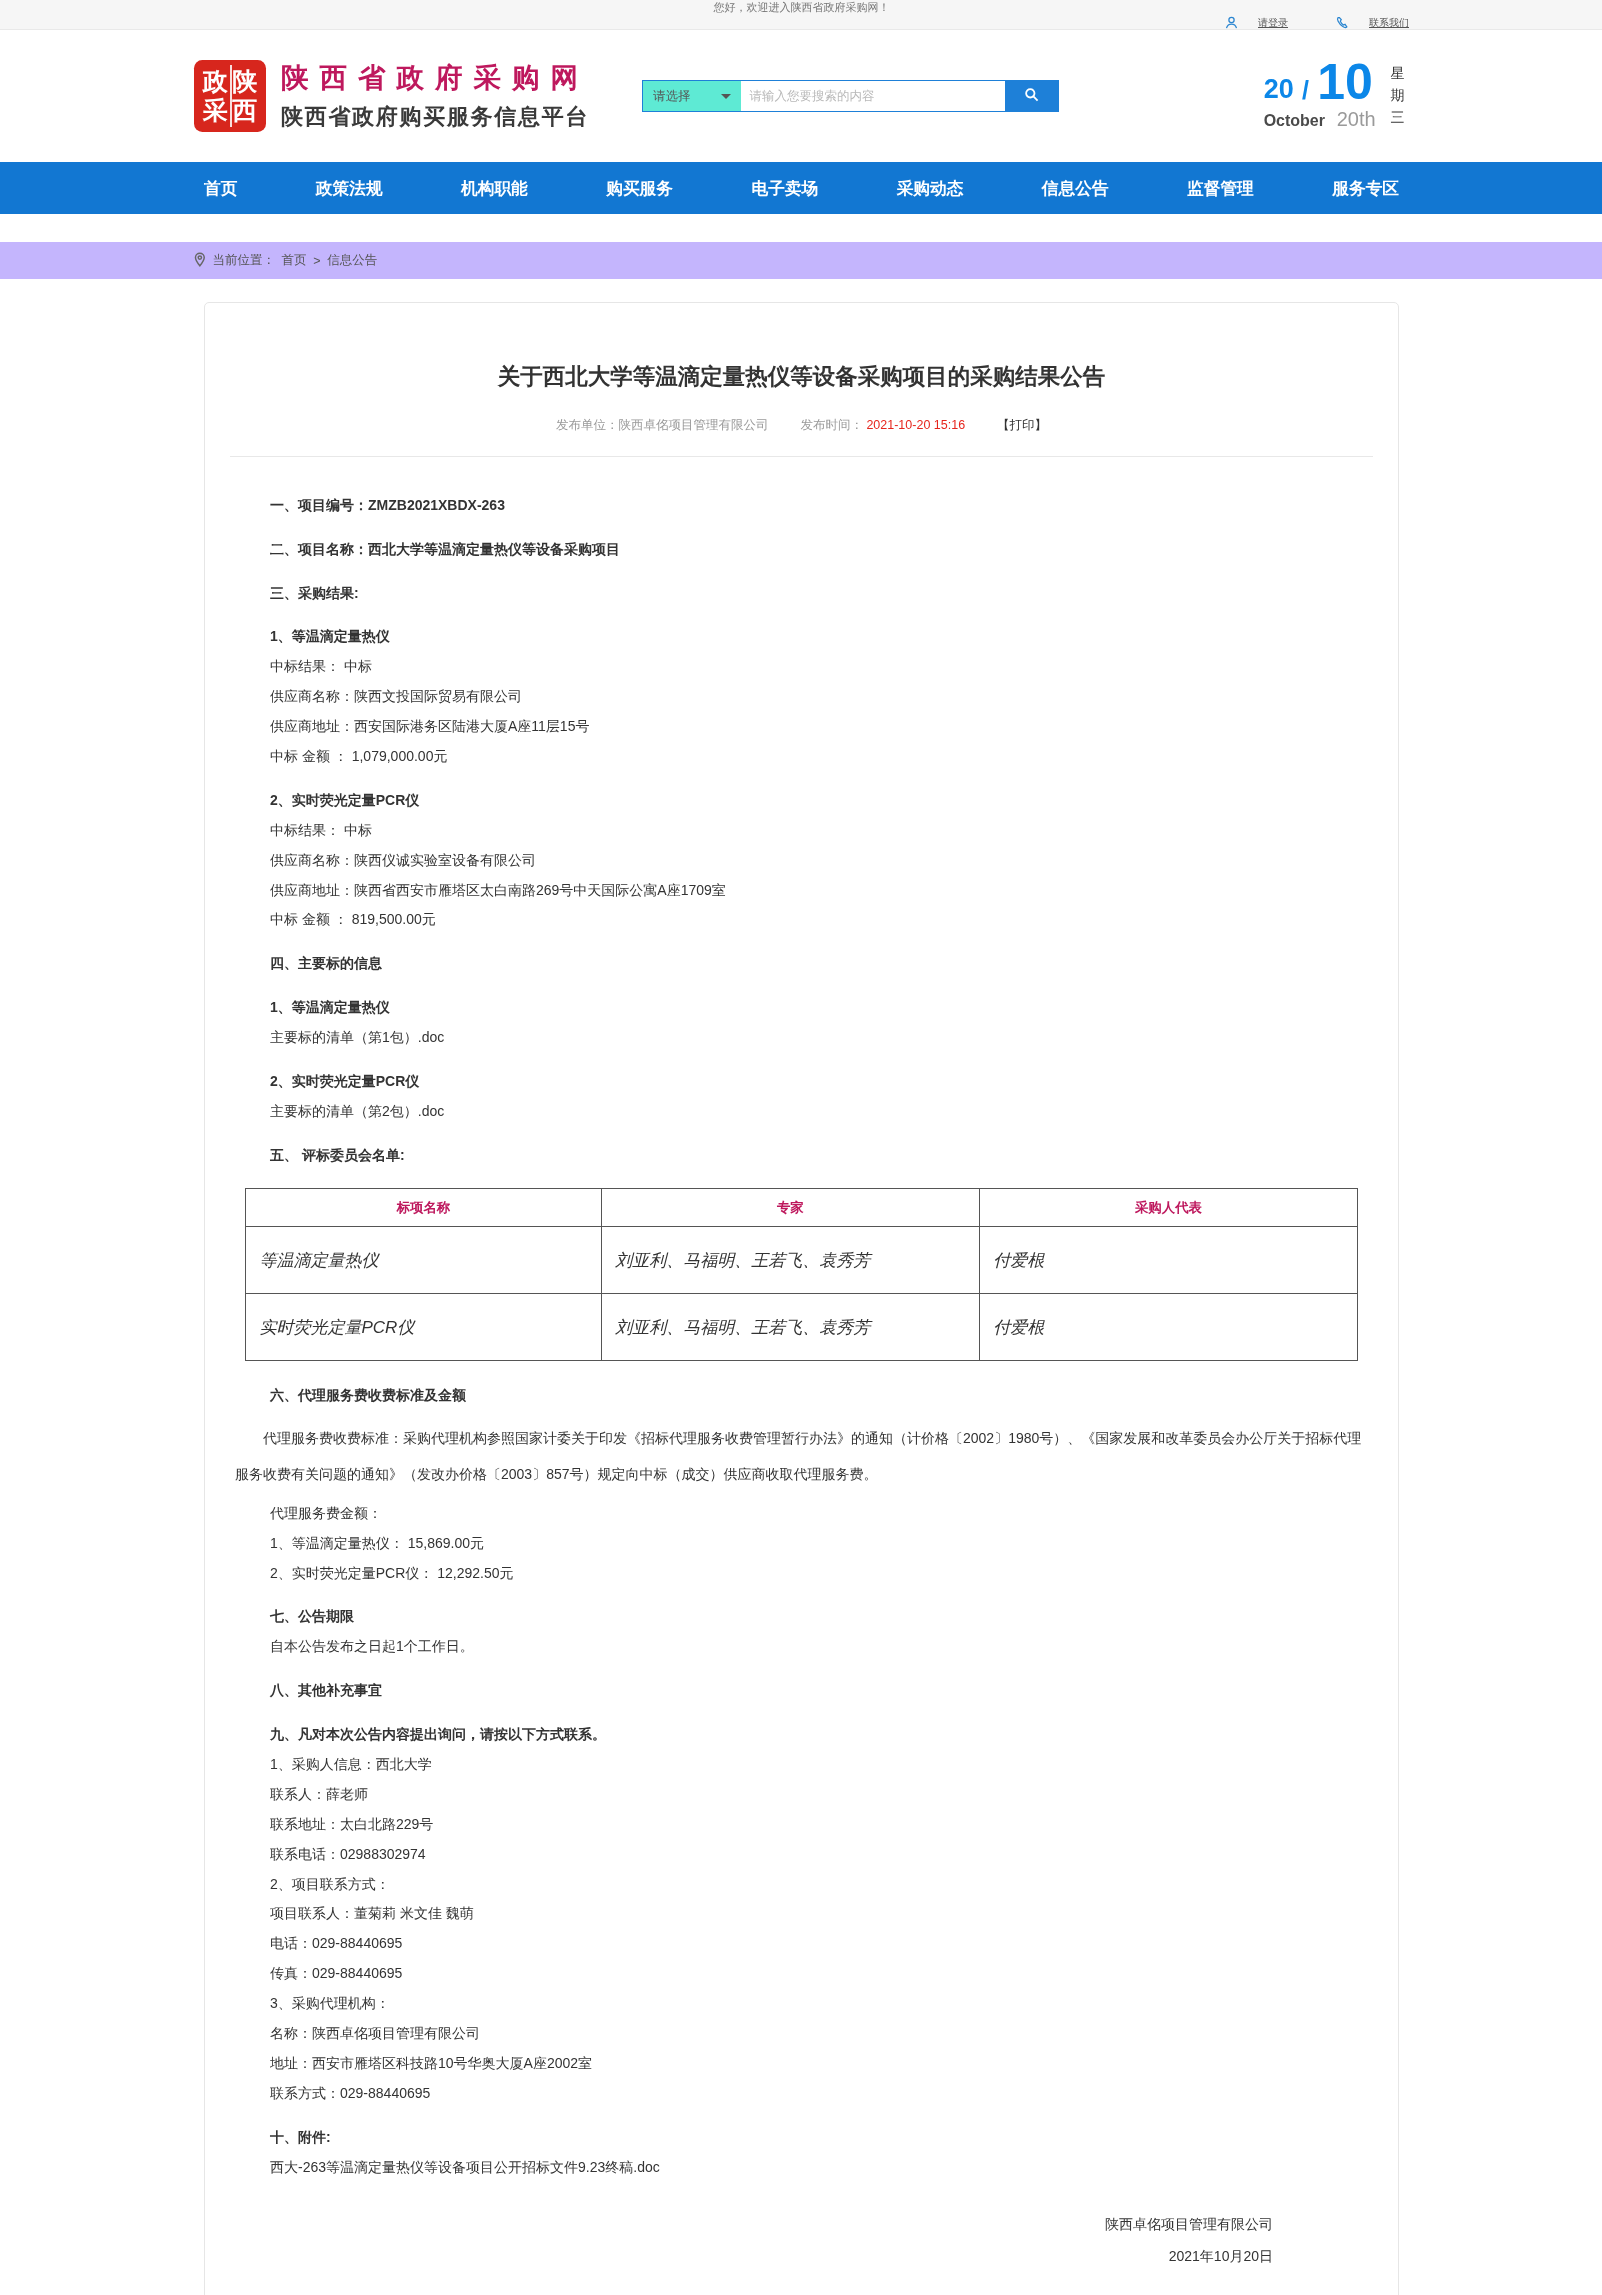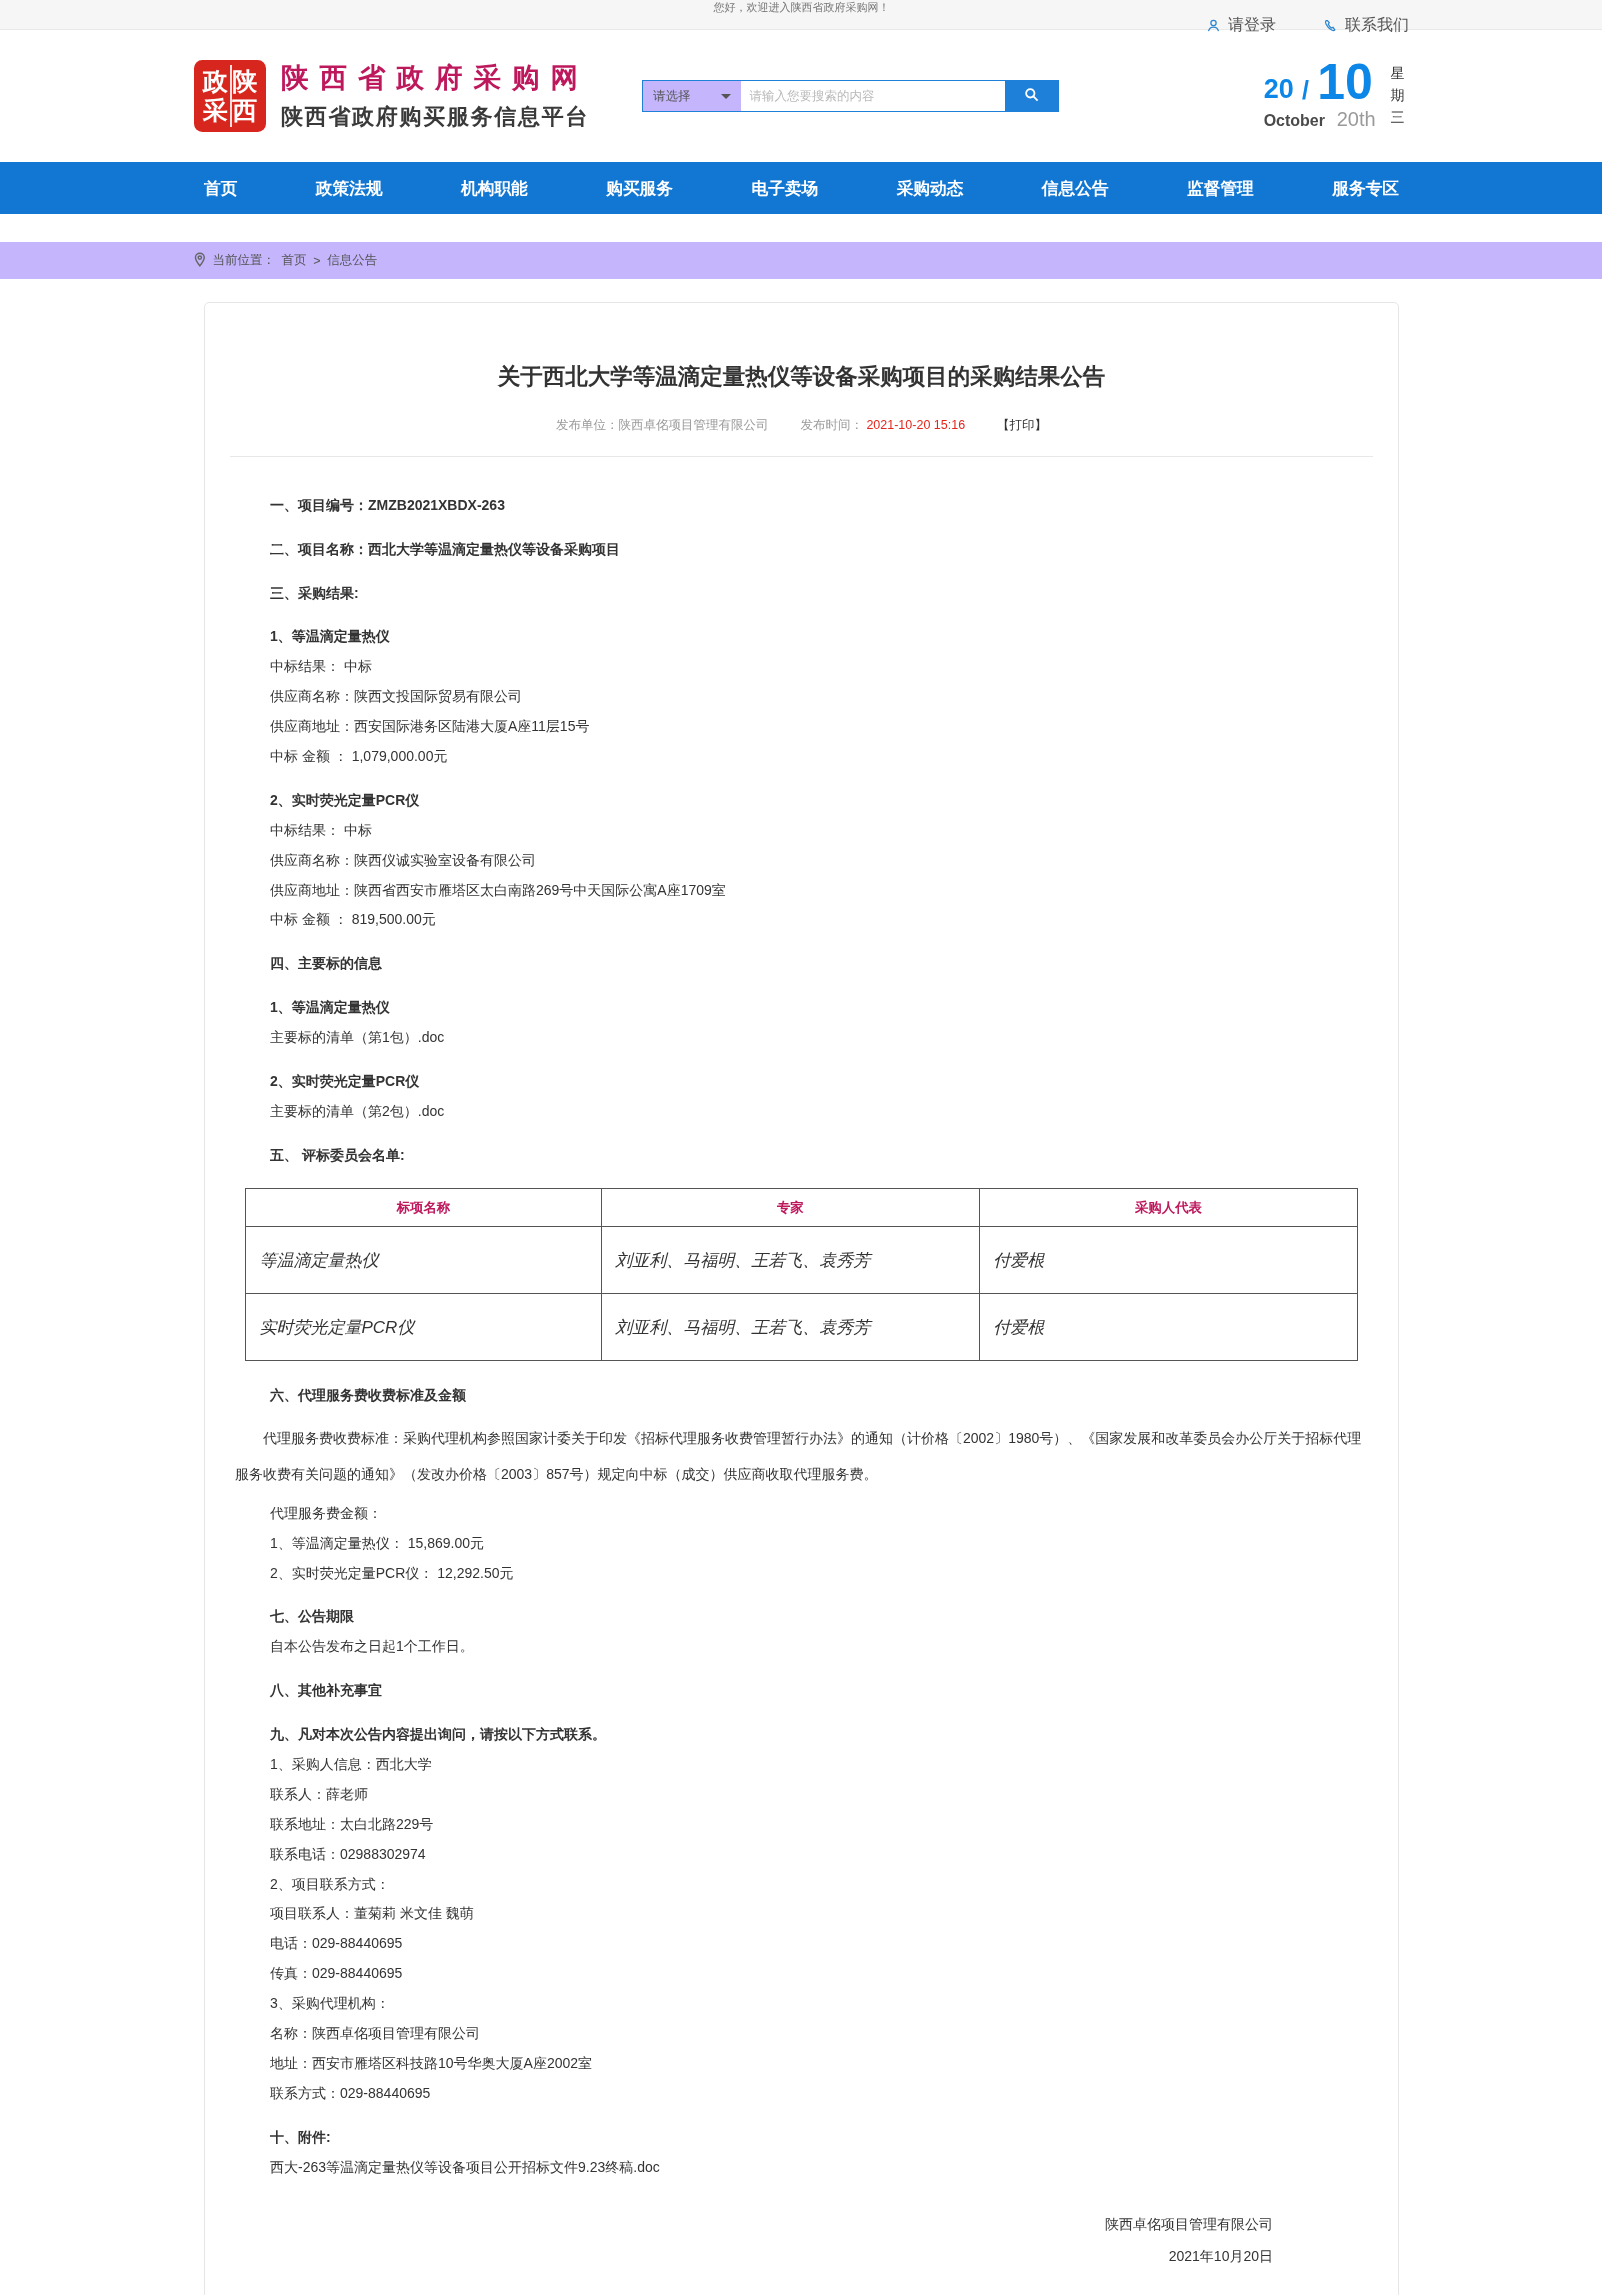--- a/index.html
+++ b/index.html
@@ -8,37 +8,37 @@
     width:1603px; background:#fff; color:#333;
     font-family:"Liberation Sans", sans-serif;
   }
   .shell { width:1215px; margin:0 auto; }
 
   
   .topbar { height:30px; background:#f6f6f6; border-bottom:0.8px solid #e9e9e9; }
   .topbar .shell { display:flex; align-items:center; height:100%;flex-direction:column; }
   .welcome { font-size:11px; color:#777; }
   .topbar-right { margin-left:auto; display:flex; align-items:center; gap:47px; }
-  .top-link { display:flex; align-items:center; gap:7px; font-size:16px; color:#555; cursor:pointer; }
+  .top-link { display:flex; align-items:center; gap:19px; font-size:10px; color:#555; cursor:pointer;text-decoration:underline; }
   .top-link svg { display:block; }
 
   
   .header .shell { display:flex; align-items:center; height:132px; }
   .logo { display:flex; align-items:center; gap:15px; }
   .seal {
     width:72px; height:72px; background:#d7261d; border-radius:8.3px;
     display:grid; grid-template-columns:1fr 1fr; place-items:center;
     padding:6.7px; position:relative;
   }
   .seal span { color:#fff; font-size:25px; font-weight:bold; line-height:1; }
   .seal::after { content:""; position:absolute; left:50%; top:5px; bottom:5px; width:1.7px; background:#fff; opacity:.85; }
   .site-names .cn { font-size:27.5px; font-weight:bold; color:#be185d; letter-spacing:11px; }
   .site-names .sub { font-size:22px; font-weight:bold; color:#3a3a3a; margin-top:6.7px; letter-spacing:1.7px; }
 
-  .search { margin-left:53px; display:flex; align-items:stretch; border:1.7px solid #1e80d8; height:32px; width:417px; background:#c4b5fd; }
+  .search { margin-left:53px; display:flex; align-items:stretch; border:1.7px solid #1e80d8; height:32px; width:417px; background:#5eead4; }
   .search-select { width:98px; display:flex; align-items:center; padding:0 10px; font-size:12.5px; color:#555; cursor:pointer; }
   .caret { margin-left:auto; width:0; height:0; border-left:5px solid transparent; border-right:5px solid transparent; border-top:5.8px solid #555; }
   .search-input { flex:1; border:none; outline:none; font-size:12.5px; color:#333; padding:0 8.3px; }
   .search-input::placeholder { color:#b9b9b9; }
   .search-btn { width:53px; background:#1e80d8; border:none; display:flex; align-items:center; justify-content:center; cursor:pointer; }
 
   .datebox { margin-left:auto; display:flex; align-items:flex-start; gap:15px; }
   .date-nums { display:flex; align-items:flex-end; gap:8.3px; color:#0c87e8; font-weight:bold; }
   .d-day { font-size:27px; line-height:1; }
   .d-slash { font-size:25px; line-height:1.05; }

